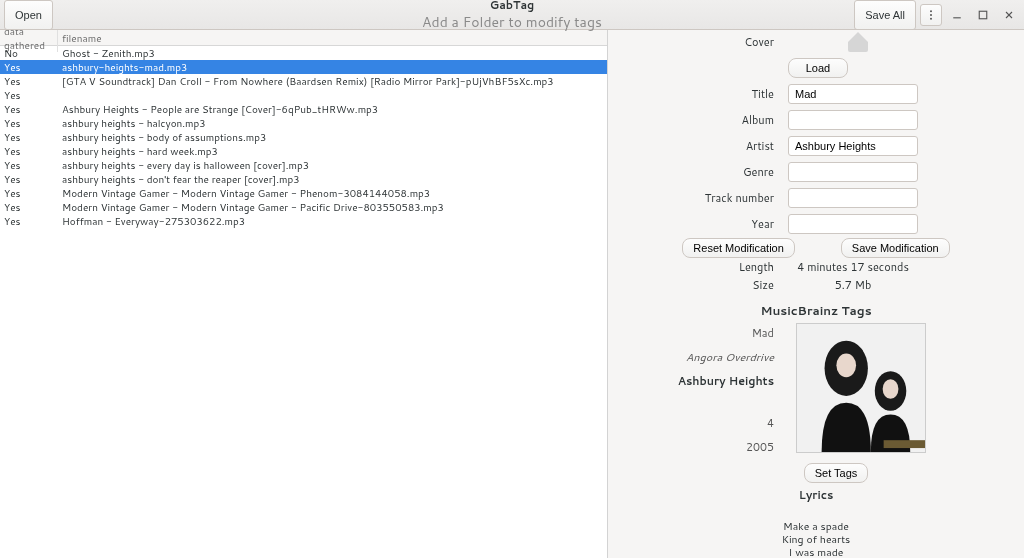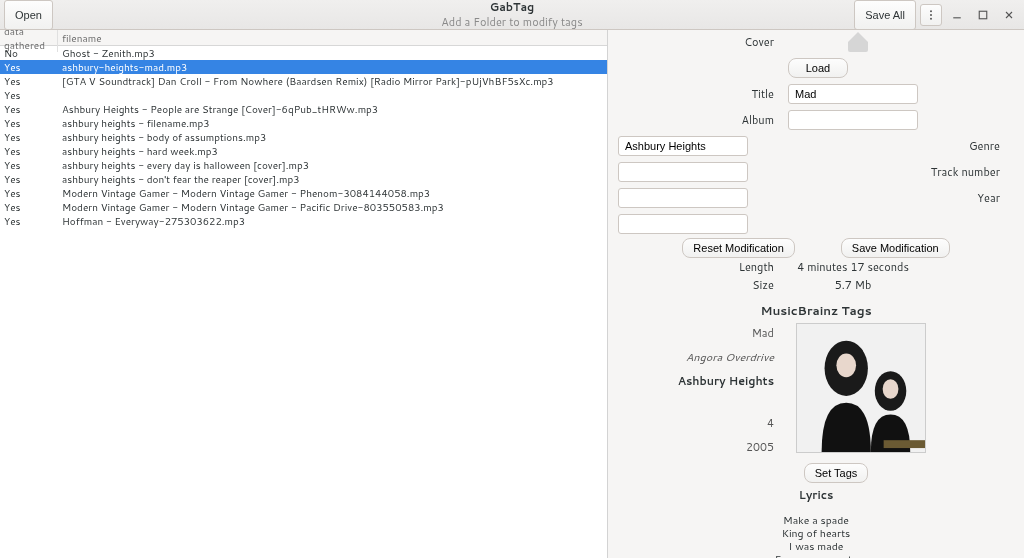--- a/index.html
+++ b/index.html
@@ -27,21 +27,21 @@
     left: 0; right: 0;
     text-align: center;
     pointer-events: none;
   }
   .headerbar .title {
     font-weight: bold;
     font-size: 11px;
     color: #2e3436;
   }
   .headerbar .subtitle {
-    font-size: 11px;
+    font-size: 14px;
     color: #8a8a8a;
     margin-top: -1px;
   }
   .hb-btn {
     background: linear-gradient(#fdfdfd, #f1f1f0);
     border: 1px solid #cdc7c2;
     border-radius: 3px;
     padding: 14px 10px;
     font-size: 11px;
     color: #2e3436;
@@ -185,21 +185,21 @@
     border: 1px solid #ccc;
   }
   .mb-cover svg { width:100%; height:100%; display:block; }
 
   .lyrics {
     margin-top: 6px;
     text-align: center;
     font-size: 10.5px;
     line-height: 13px;
   }
-  .lyrics-title { font-weight: bold; font-size: 11px; margin-bottom: 12px;}
+  .lyrics-title { font-weight: bold; font-size: 11px; margin-bottom: 18px;}
   .btn-row { display:flex; gap:10px; justify-content:center; margin-top:4px; }
   .btn-row .spacer { width: 26px; }
   .sep { height:4px; }
 </style>
 </head>
 <body>
 
 <div class="headerbar">
   <button class="hb-btn">Open</button>
   <div class="title-wrap">
@@ -256,21 +256,21 @@
         </div>
         <div class="tbl-row">
           <div class="col-dg">Yes</div>
         </div>
         <div class="tbl-row">
           <div class="col-dg">Yes</div>
           <div class="col-fn">Ashbury Heights - People are Strange [Cover]-6qPub_tHRWw.mp3</div>
         </div>
         <div class="tbl-row">
           <div class="col-dg">Yes</div>
-          <div class="col-fn">ashbury heights - filename.mp3</div>
+          <div class="col-fn">ashbury heights - halcyon.mp3</div>
         </div>
         <div class="tbl-row">
           <div class="col-dg">Yes</div>
           <div class="col-fn">ashbury heights - body of assumptions.mp3</div>
         </div>
         <div class="tbl-row">
           <div class="col-dg">Yes</div>
           <div class="col-fn">ashbury heights - hard week.mp3</div>
         </div>
         <div class="tbl-row">
@@ -304,20 +304,21 @@
 
       <div class="form-label"></div>
       <div><button class="flat-btn" style="width:60px">Load</button></div>
 
       <div class="form-label">Title</div>
       <div><input class="form-input" value="Mad" style=""></div>
 
       <div class="form-label">Album</div>
       <div><input class="form-input" value="" style=""></div>
 
+      <div class="form-label">Artist</div>
       <div><input class="form-input" value="Ashbury Heights" style=""></div>
 
       <div class="form-label">Genre</div>
       <div><input class="form-input" value="" style=""></div>
 
       <div class="form-label">Track number</div>
       <div><input class="form-input" value="" style=""></div>
 
       <div class="form-label">Year</div>
       <div><input class="form-input" value="" style=""></div>

